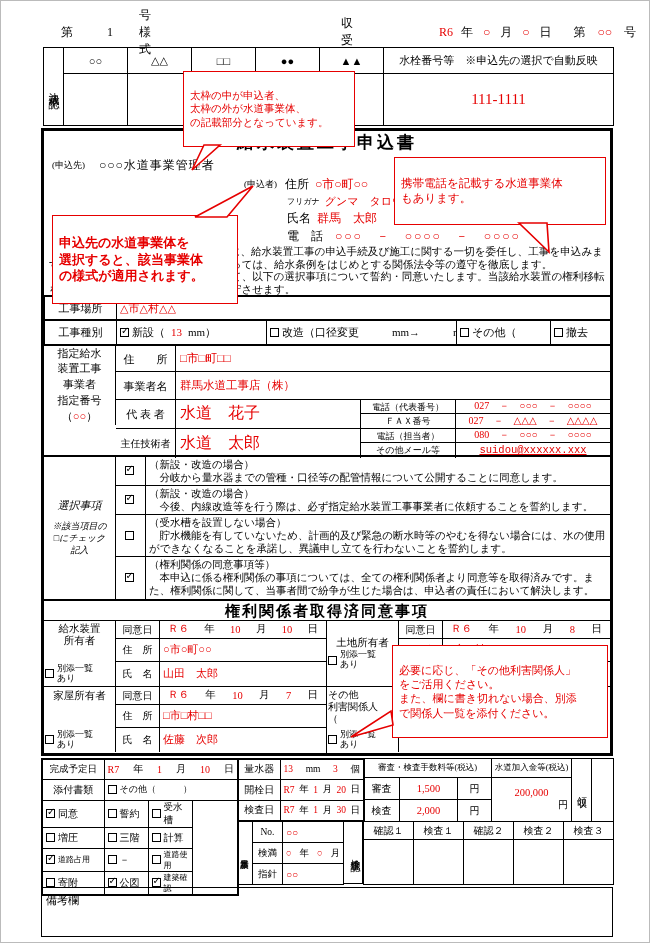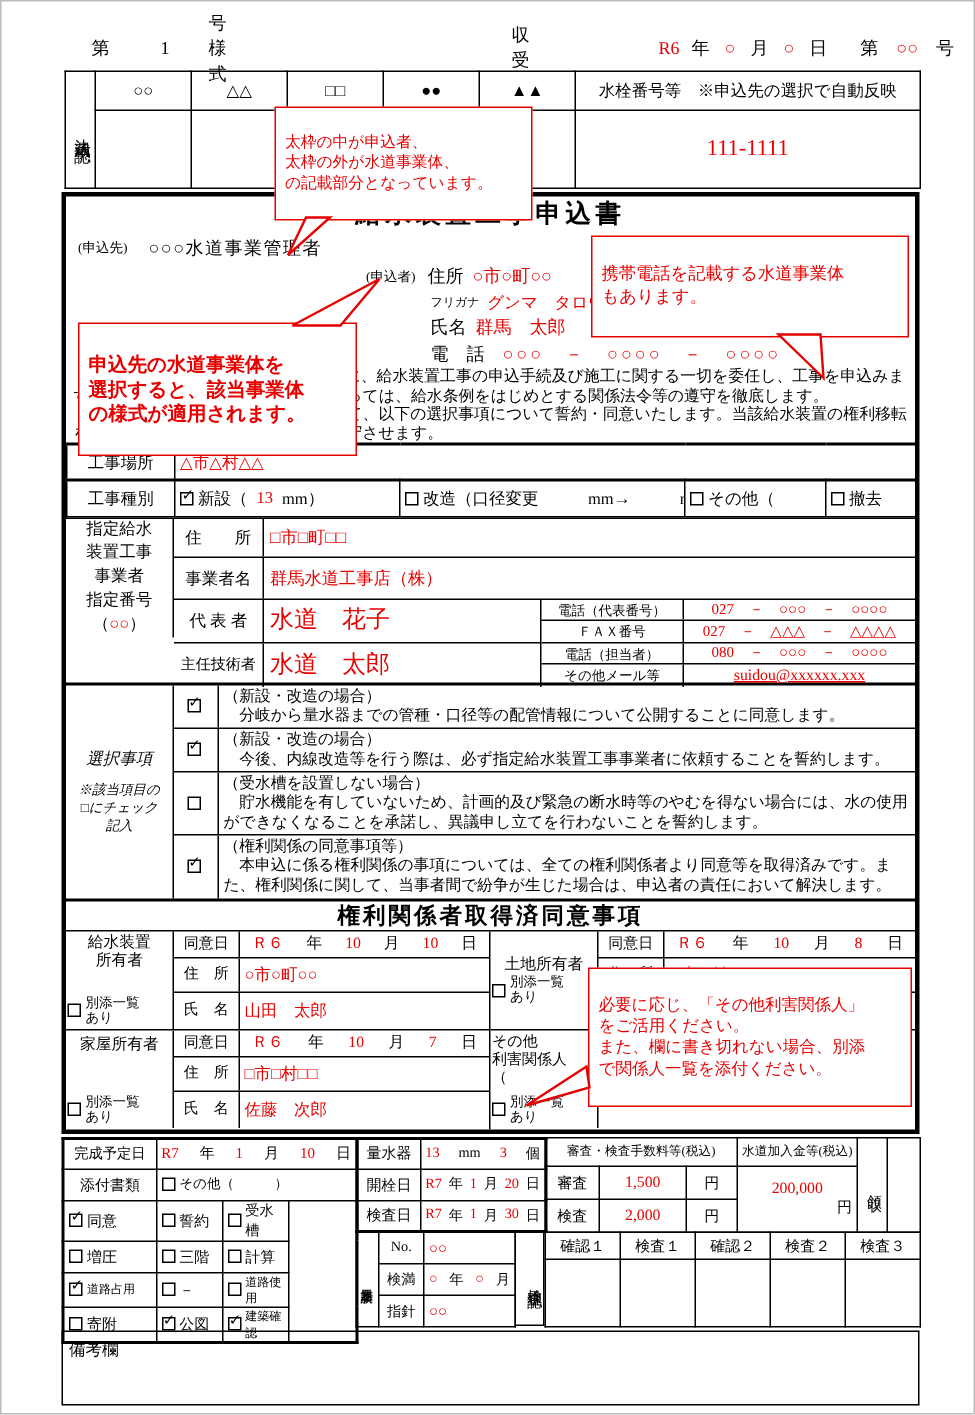--- a/index.html
+++ b/index.html
@@ -232,21 +232,21 @@
             <div class="fr" style="height:14.5px;border-bottom:1px solid #000;">
               <span class="ctr" style="width:95px;border-right:1px solid #000;height:100%;font-size:9px;line-height:14px;">ＦＡＸ番号</span>
               <span class="r ctr" style="flex:1;font-size:10px;">027　－　△△△　－　△△△△</span>
             </div>
             <div class="fr" style="height:14.5px;border-bottom:1px solid #000;">
               <span class="ctr" style="width:95px;border-right:1px solid #000;height:100%;font-size:9px;line-height:14px;">電話（担当者）</span>
               <span class="r ctr" style="flex:1;font-size:10px;">080　－　○○○　－　○○○○</span>
             </div>
             <div class="fr" style="height:14.5px;">
               <span class="ctr" style="width:95px;border-right:1px solid #000;height:100%;font-size:9px;line-height:14px;">その他メール等</span>
-              <span class="r ctr u" style="flex:1;font-size:10.5px;">suidou@xxxxxx.xxx</span>
+              <span class="r ctr u" style="flex:1;font-size:10.5px;font-family:Liberation Mono, monospace;">suidou@xxxxxx.xxx</span>
             </div>
           </div>
         </div>
       </div>
     </div>
 
     <div class="fr" style="width:566px;height:144px;border-bottom:2px solid #000;align-items:stretch;">
       <div class="ctr" style="width:72px;border-right:1px solid #000;display:flex;flex-direction:column;justify-content:center;font-style:italic;">
         <span style="font-size:11px;margin-bottom:8px;">選択事項</span>
         <span class="pre" style="font-size:9px;line-height:1.3;">※該当項目の

